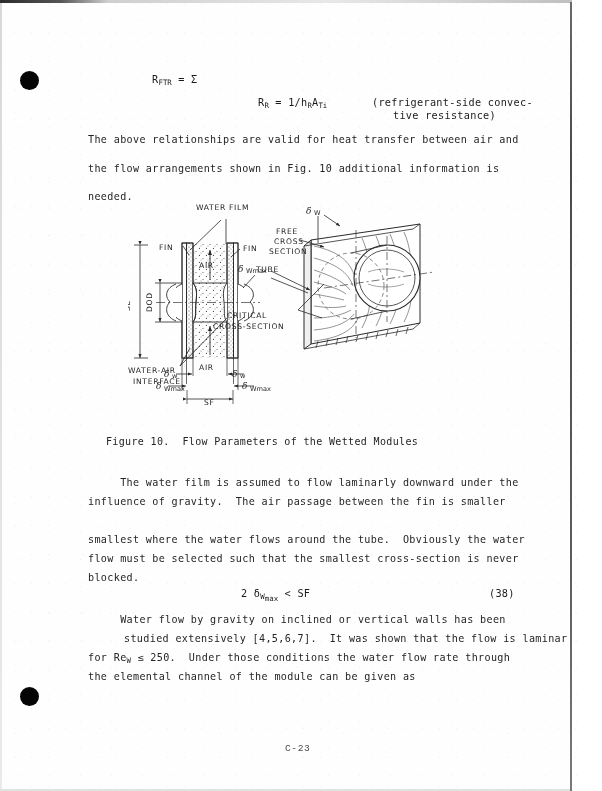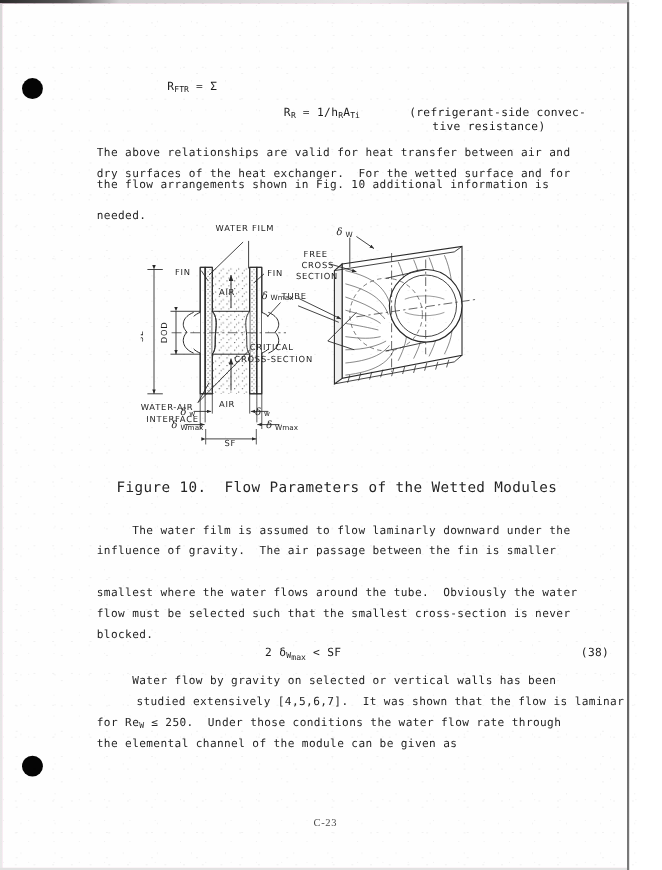--- a/index.html
+++ b/index.html
@@ -4,21 +4,21 @@
 <style>
   html, body {
     margin: 0;
     padding: 0;
     background: #ffffff;
   }
   #page {
     position: relative;
     width: 580px;
     height: 791px;
-    background: #f9a8d4;
+    background: #bef264;
     overflow: hidden;
     font-family: "DejaVu Sans Mono", "Liberation Mono", monospace;
     color: #1a1a1a;
   }
   
   .edge-top {
     position: absolute; left: 0; top: 0; width: 602px; height: 3px;
     background: linear-gradient(to right, #2b2b2b 0%, #555 10%, #cfcfcf 18%, #e8e8e8 55%, #bdbdbd 98%, #6b6b6b 100%);
   }
   .edge-right {
@@ -63,29 +63,29 @@
   .tx.body { font-size: 10.1px; text-align: right; }
   .eq { position: absolute; font-size: 10.2px; letter-spacing: .3px; white-space: pre; }
   sub { font-size: 7.4px; vertical-align: -0.25em; letter-spacing: 0; }
 
   .frac { display: inline-block; vertical-align: middle; text-align: center; position: relative; top: -1px; }
   .frac .num { display: block; font-size: 9.6px; line-height: 9px; letter-spacing: .2px; }
   .frac .den { display: block; font-size: 9.6px; line-height: 10px; letter-spacing: .2px; border-top: 1px solid #3a3a3a; }
 
   .pageno {
     position: absolute;
-    font-family: Liberation Serif, serif;
+    font-family: Liberation Mono, monospace;
     font-size: 9.6px;
     color: #4a4a4a;
     letter-spacing: .6px;
   }
   .figcap {
     position: absolute;
     font-family: "DejaVu Sans Mono", "Liberation Mono", monospace;
-    font-size: 13px;
+    font-size: 10px;
     letter-spacing: .35px;
     color: #242424;
     white-space: pre;
   }
   #figure { position: absolute; left: 128px; top: 198px; width: 320px; height: 232px; }
   .fig-svg { display:block; }
   .noise {
     position:absolute; left:0; top:0; width:602px; height:791px;
     pointer-events:none; opacity:.055;
     background-image:
@@ -112,21 +112,20 @@
   <div class="punch" style="left:20px; top:687px;"></div>
 
   <div class="eq" style="left:152px; top:74px;"><span><span>R</span><sub>FTR</sub><span> = Σ</span></span></div>
 
 
   <div class="eq" style="left:258px; top:97px;"><span>R</span><sub>R</sub><span> = 1/h</span><sub>R</sub><span>A</span><sub>Ti</sub></div>
   <div class="eq" style="left:372px; top:97px;"><span>(refrigerant-side convec-</span></div>
   <div class="eq" style="left:393px; top:110px;text-align:right;"><span>tive resistance)</span></div>
 
   <div class="tx body" style="left:88px; top:130px;">The above relationships are valid for heat transfer between air and</div>
-  <div class="tx body" style="left:88px; top:149px;">dry surfaces of the heat exchanger.  For the wetted surface and for</div>
   <div class="tx body" style="left:88px; top:159px;">the flow arrangements shown in Fig. 10 additional information is</div>
   <div class="tx body" style="left:88px; top:187px;">needed.</div>
 
   <div id="figure">
     <svg class="fig-svg" width="320" height="232" viewBox="0 0 320 232" xmlns="http://www.w3.org/2000/svg">
       <defs>
         <pattern id="stipple" width="7" height="7" patternUnits="userSpaceOnUse">
           <circle cx="1.4" cy="1.4" r="0.55" fill="#3a3a3a"></circle>
           <circle cx="5" cy="4.4" r="0.5" fill="#3a3a3a"></circle>
           <circle cx="3" cy="6" r="0.45" fill="#3a3a3a"></circle>
@@ -333,23 +332,23 @@
 
   <div class="figcap" style="left:106px; top:436px;">Figure 10.  Flow Parameters of the Wetted Modules</div>
 
   <div class="tx body" style="left:88px; top:473px;">     The water film is assumed to flow laminarly downward under the</div>
   <div class="tx body" style="left:88px; top:492px;">influence of gravity.  The air passage between the fin is smaller</div>
   <div class="tx body" style="left:88px; top:549px;">flow must be selected such that the smallest cross-section is never</div>
   <div class="tx body" style="left:88px; top:530px;">smallest where the water flows around the tube.  Obviously the water</div>
   <div class="tx body" style="left:88px; top:568px;">blocked.</div>
 
   <div class="eq" style="left:241px; top:588px;"><span>2 δ</span><sub><span>W</span><sub>max</sub></sub><span> &lt; SF</span></div>
-  <div class="eq" style="left:489px; top:588px;margin-left:39px;">(38)</div>
-
-  <div class="tx body" style="left:88px; top:610px;">     Water flow by gravity on selected or vertical walls has been</div>
+  <div class="eq" style="left:489px; top:588px;">(38)</div>
+
+  <div class="tx body" style="left:88px; top:610px;">     Water flow by gravity on inclined or vertical walls has been</div>
   <div class="tx body" style="left:88px; top:629px;margin-left:36px;">studied extensively [4,5,6,7].  It was shown that the flow is laminar</div>
   <div class="tx body" style="left:88px; top:648px;"><span>for Re</span><sub>W</sub><span> ≤ 250.  Under those conditions the water flow rate through</span></div>
   <div class="tx body" style="left:88px; top:667px;">the elemental channel of the module can be given as</div>
 
   <div class="pageno" style="left:285px; top:743px;">C-23</div>
 
   <div class="noise"></div>
 </div>
 
 </body></html>

